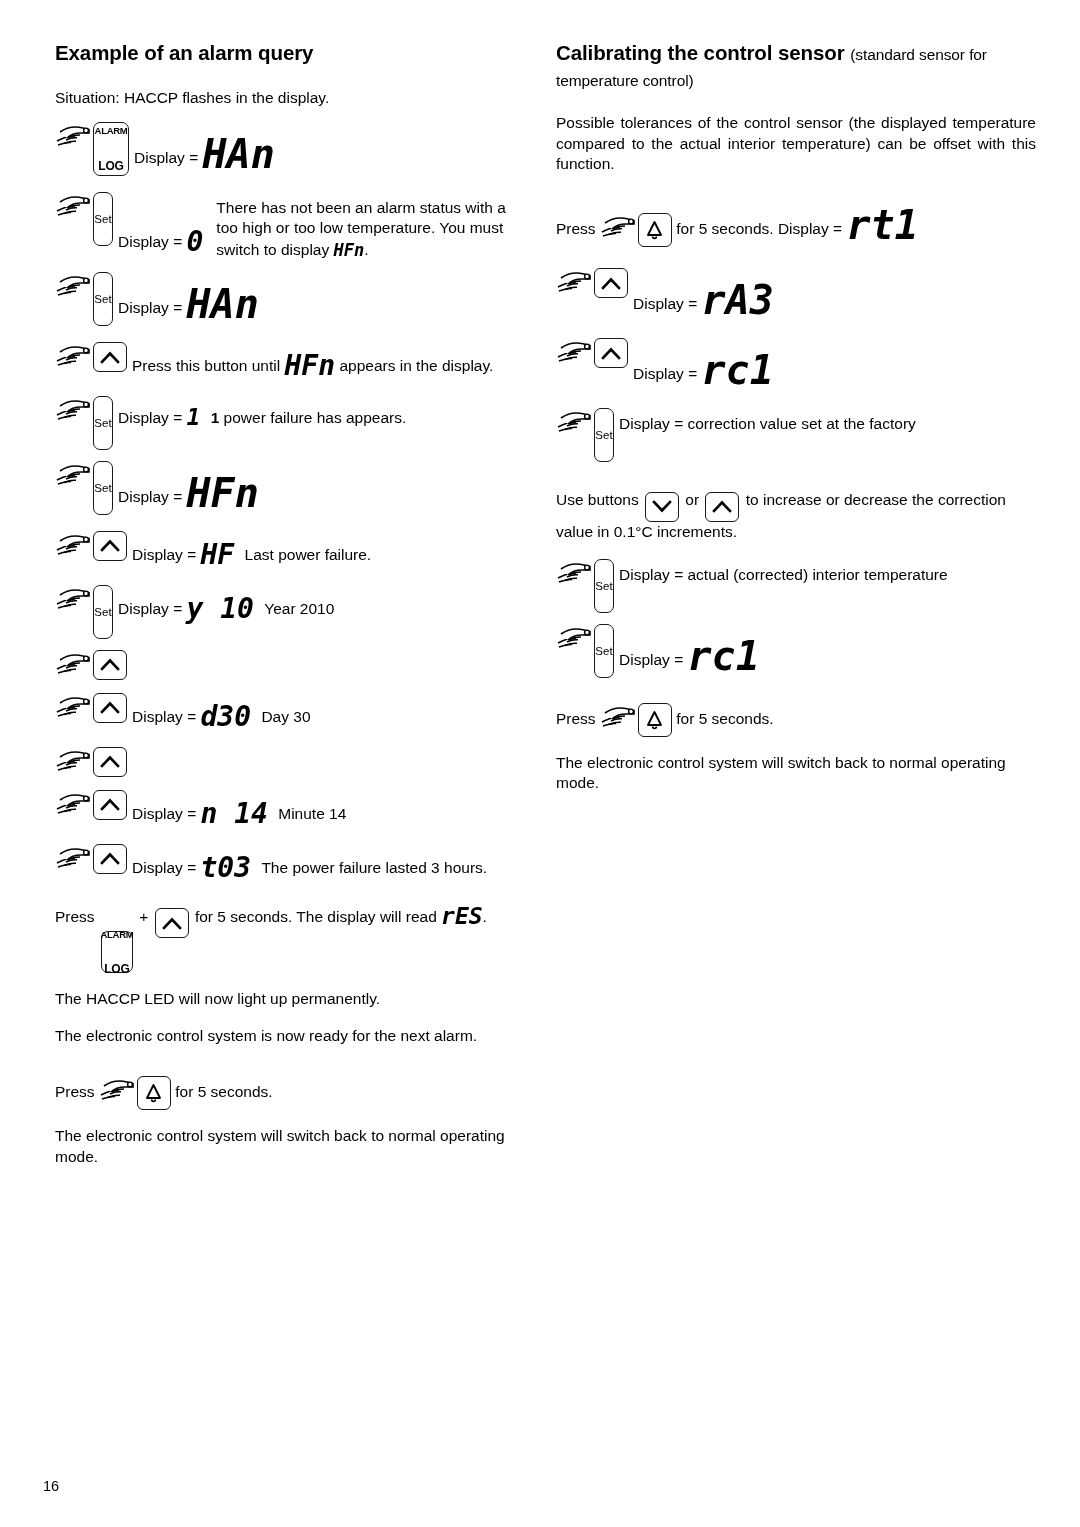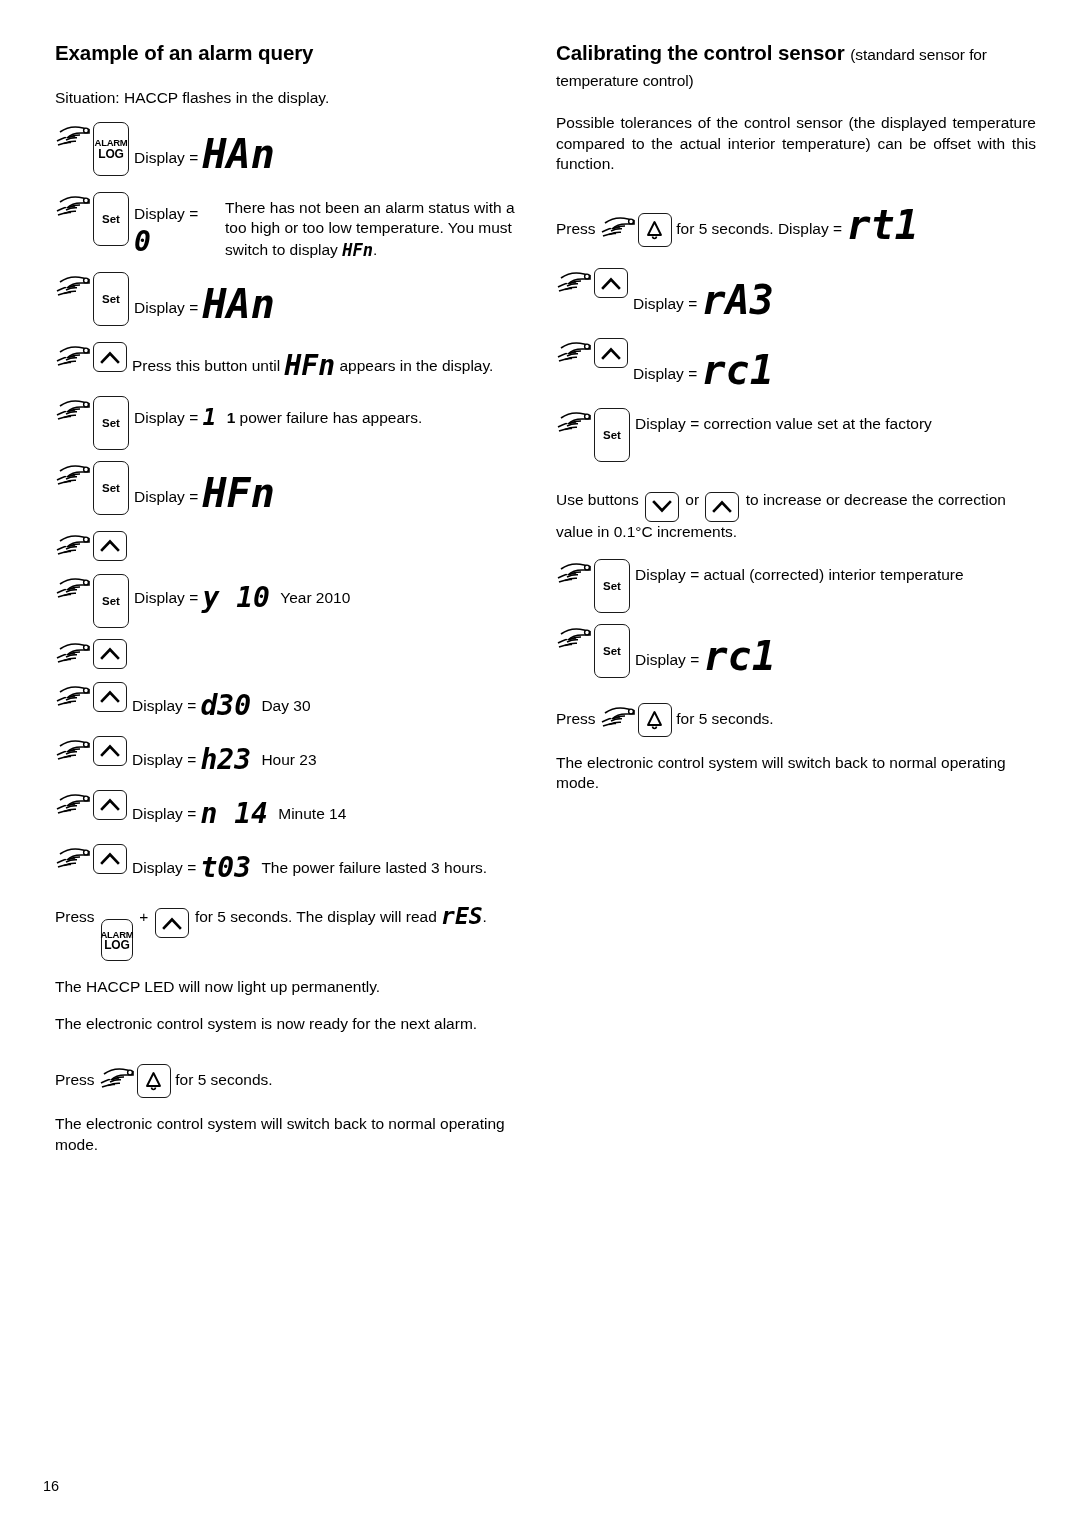--- a/index.html
+++ b/index.html
@@ -97,32 +97,33 @@
     align-items: center;
     justify-content: center;
     position: relative;
     flex: 0 0 auto;
   }
   .btn-alarmlog {
     width: 36px; height: 54px;
     border-radius: 7px;
     flex-direction: column;
     line-height: 1.0;
+    gap: 24px;
   }
   .btn-alarmlog .l1 {
     font-size: 9.5px; font-weight: bold; letter-spacing: -0.3px;
   }
   .btn-alarmlog .l2 {
     font-size: 12px; font-weight: bold; letter-spacing: -0.2px;
   }
   .btn-set {
-    width: 36px; height: 54px;
+    width: 20px; height: 54px;
     border-radius: 7px;
     font-size: 11.5px;
-    font-weight: bold;
+    font-weight: normal;
     text-align: center;
   }
   .btn-chev {
     width: 34px; height: 30px;
     border-radius: 6px;
   }
   .btn-bell {
     width: 34px; height: 34px;
     border-radius: 6px;
   }
@@ -328,20 +329,25 @@
             <path d="M11 16 C14 14.5 18 13.5 22 13.8" fill="none" stroke="#000" stroke-width="1.4"></path>
             <path d="M9 19.5 C13 17.8 17 17 21 17.3" fill="none" stroke="#000" stroke-width="1.4"></path>
           </svg>
           <span class="btn btn-chev">
             <svg width="20" height="13" viewBox="0 0 20 13">
               <path d="M2 11 L10 2.5 L18 11" fill="none" stroke="#000" stroke-width="2.6" stroke-linecap="square"></path>
             </svg>
           </span>
         </span>
       </div>
+      <div class="body">
+        <span>Display =</span>
+        <span class="lcd lcd-lg">HF</span>
+        <span class="sp"></span><span>Last power failure.</span>
+      </div>
     </div>
 
     <div class="step">
       <div class="ctrl">
         <span class="press">
           <svg class="hand" width="44" height="30" viewBox="0 0 44 30">
             <path d="M3 21 C8 19 12 18 16 18.5" fill="none" stroke="#000" stroke-width="1.5"></path>
             <path d="M2 17 C9 13 15 12 20 13" fill="none" stroke="#000" stroke-width="1.5"></path>
             <path d="M5 8 C12 3 20 2 28 4 L34 5.5 L34 9 L26 9 C20 9 15 11 12 14" fill="#fff" stroke="#000" stroke-width="1.6"></path>
             <path d="M13 14 C16 12 20 11 25 11" fill="none" stroke="#000" stroke-width="1.5"></path>
@@ -419,25 +425,20 @@
             <circle cx="31" cy="6.5" r="2.4" fill="#fff" stroke="#000" stroke-width="1.4"></circle>
             <path d="M11 16 C14 14.5 18 13.5 22 13.8" fill="none" stroke="#000" stroke-width="1.4"></path>
             <path d="M9 19.5 C13 17.8 17 17 21 17.3" fill="none" stroke="#000" stroke-width="1.4"></path>
           </svg>
           <span class="btn btn-chev">
             <svg width="20" height="13" viewBox="0 0 20 13">
               <path d="M2 11 L10 2.5 L18 11" fill="none" stroke="#000" stroke-width="2.6" stroke-linecap="square"></path>
             </svg>
           </span>
         </span>
-      </div>
-      <div class="body">
-        <span>Display =</span>
-        <span class="lcd lcd-lg">h23</span>
-        <span class="sp"></span><span>Hour 23</span>
       </div>
     </div>
 
     <div class="step">
       <div class="ctrl">
         <span class="press">
           <svg class="hand" width="44" height="30" viewBox="0 0 44 30">
             <path d="M3 21 C8 19 12 18 16 18.5" fill="none" stroke="#000" stroke-width="1.5"></path>
             <path d="M2 17 C9 13 15 12 20 13" fill="none" stroke="#000" stroke-width="1.5"></path>
             <path d="M5 8 C12 3 20 2 28 4 L34 5.5 L34 9 L26 9 C20 9 15 11 12 14" fill="#fff" stroke="#000" stroke-width="1.6"></path>

